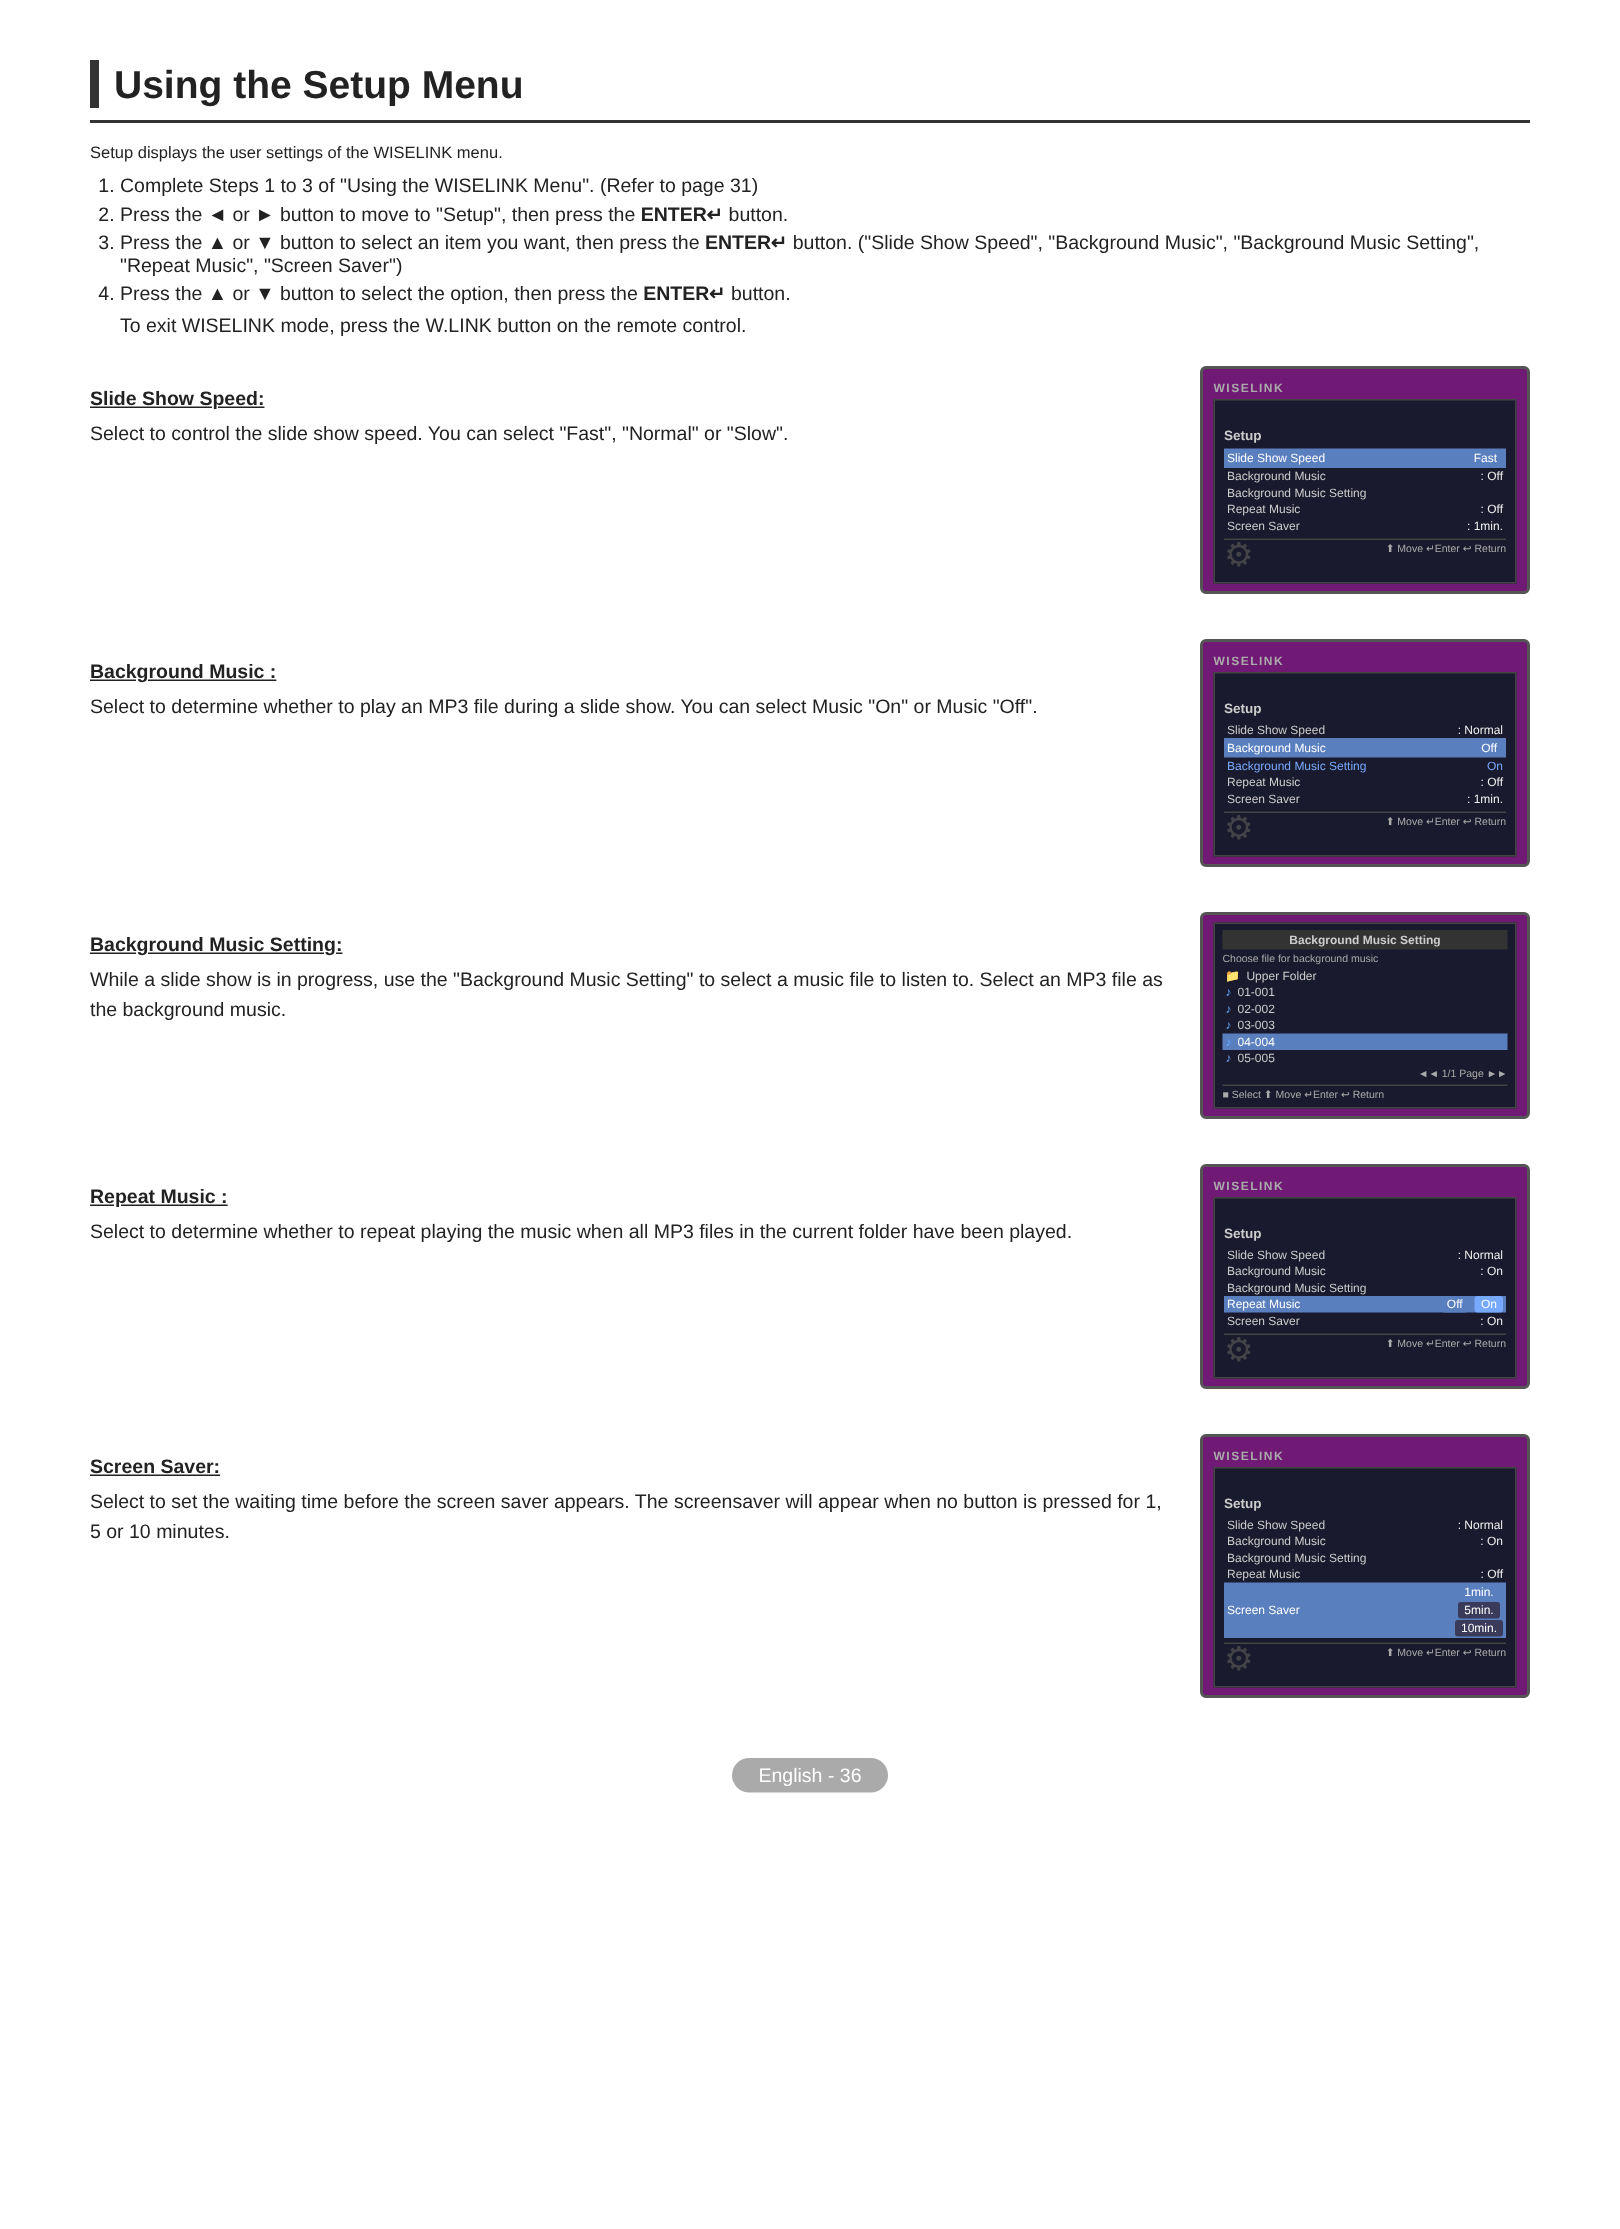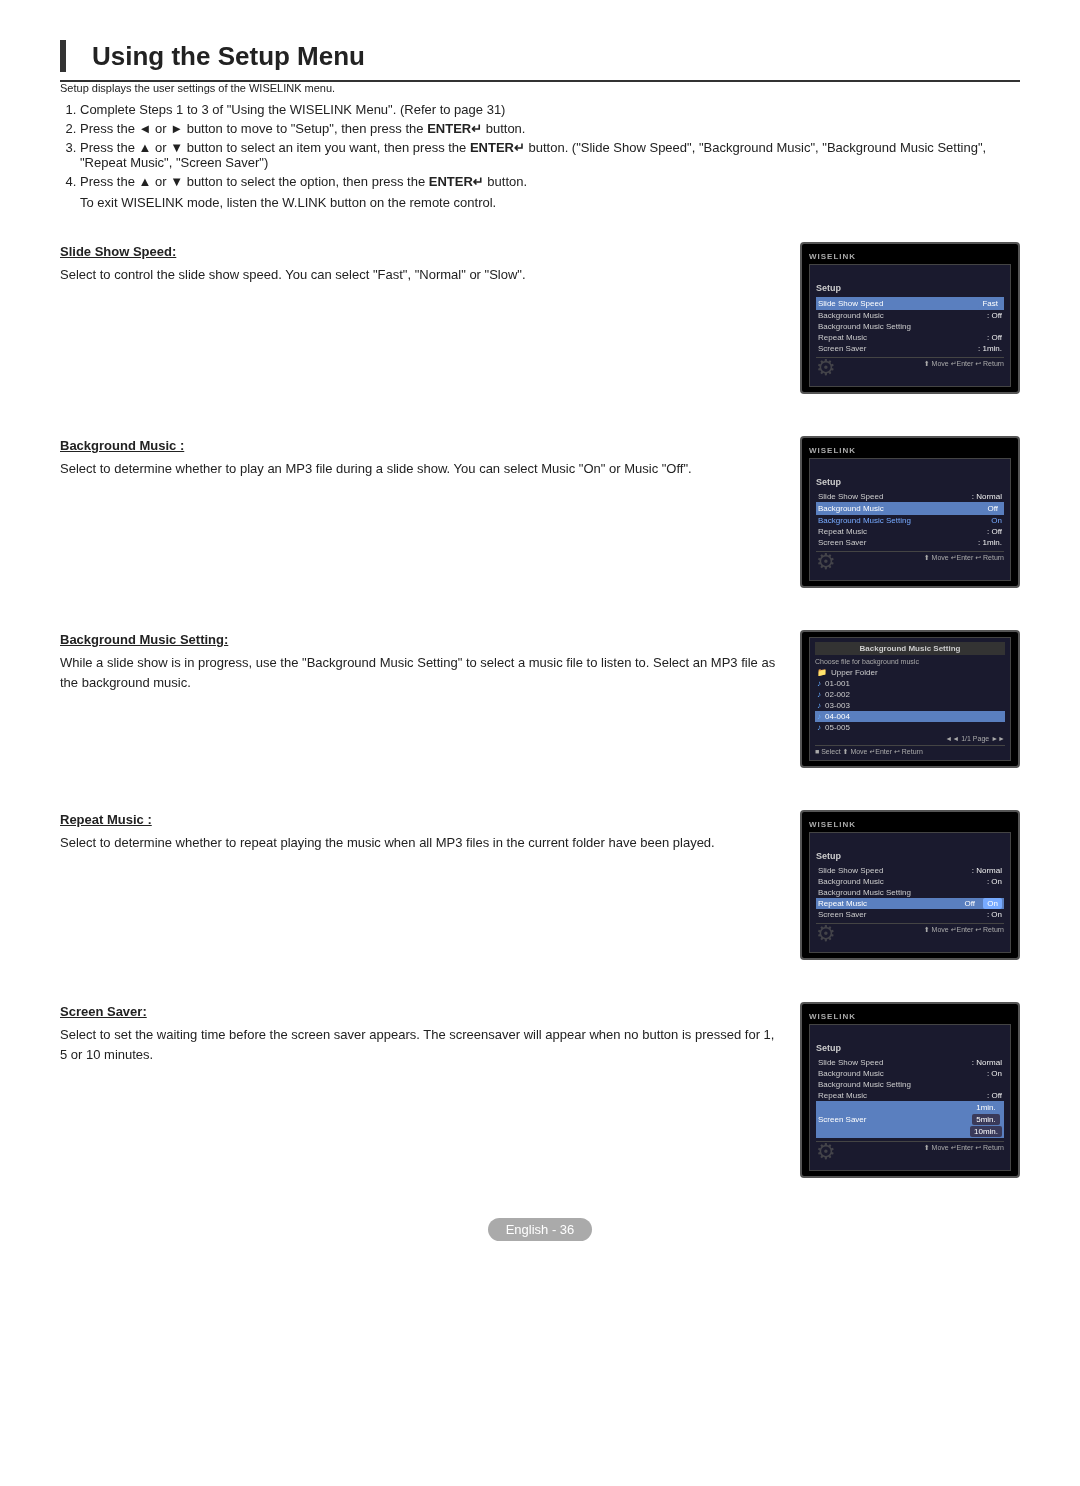--- a/index.html
+++ b/index.html
@@ -10,23 +10,24 @@
       color: #222;
       width: 1080px;
       min-height: 1486px;
       padding: 40px 60px;
     }
     .page-title {
       font-size: 26px;
       font-weight: bold;
       border-bottom: 2px solid #333;
       padding-bottom: 8px;
+      margin-bottom: 14px;
       display: flex;
       align-items: center;
-      gap: 26px;
+      gap: 10px;
     }
     .page-title .title-bar {
       width: 6px;
       height: 32px;
       background: #333;
       display: inline-block;
     }
     .intro-text { margin-bottom: 8px; font-size: 11px; }
     .numbered-list { margin-left: 20px; margin-bottom: 6px; }
     .numbered-list li { margin-bottom: 4px; font-size: 13px; }
@@ -47,25 +48,25 @@
       font-size: 13px;
       font-weight: bold;
       text-decoration: underline;
       margin-bottom: 6px;
       margin-top: 18px;
     }
     .section-body { font-size: 13px; line-height: 1.5; }
     .tv-screen {
       width: 220px;
       min-width: 220px;
-      background: #000000;
+      background: #701a75;
       border: 2px solid #555;
       border-radius: 4px;
       padding: 8px 7px 5px 7px;
-      margin-top: 16px;
+      margin-top: 4px;
       position: relative;
       font-size: 9px;
       color: #ddd;
     }
     .tv-brand {
       font-size: 8px;
       color: #aaa;
       font-weight: bold;
       margin-bottom: 3px;
       letter-spacing: 1px;
@@ -191,21 +192,21 @@
 </div>
 
 <p class="intro-text">Setup displays the user settings of the WISELINK menu.</p>
 
 <ol class="numbered-list">
   <li>Complete Steps 1 to 3 of "Using the WISELINK Menu". (Refer to page 31)</li>
   <li>Press the ◄ or ► button to move to "Setup", then press the <b>ENTER↵</b> button.</li>
   <li>Press the ▲ or ▼ button to select an item you want, then press the <b>ENTER↵</b> button. ("Slide Show Speed", "Background Music", "Background Music Setting", "Repeat Music", "Screen Saver")</li>
   <li>Press the ▲ or ▼ button to select the option, then press the <b>ENTER↵</b> button.</li>
 </ol>
-<p style="margin-left:20px; margin-bottom:16px; font-size:13px;">To exit WISELINK mode, listen the W.LINK button on the remote control.</p>
+<p style="margin-left:20px; margin-bottom:16px; font-size:13px;">To exit WISELINK mode, press the W.LINK button on the remote control.</p>
 
 <div class="main-content">
 
   <div class="section-row">
     <div class="section-text">
       <div class="section-heading">Slide Show Speed:</div>
       <div class="section-body">Select to control the slide show speed. You can select "Fast", "Normal" or "Slow".</div>
     </div>
     <div class="tv-screen">
       <div class="tv-brand">WISELINK</div>

